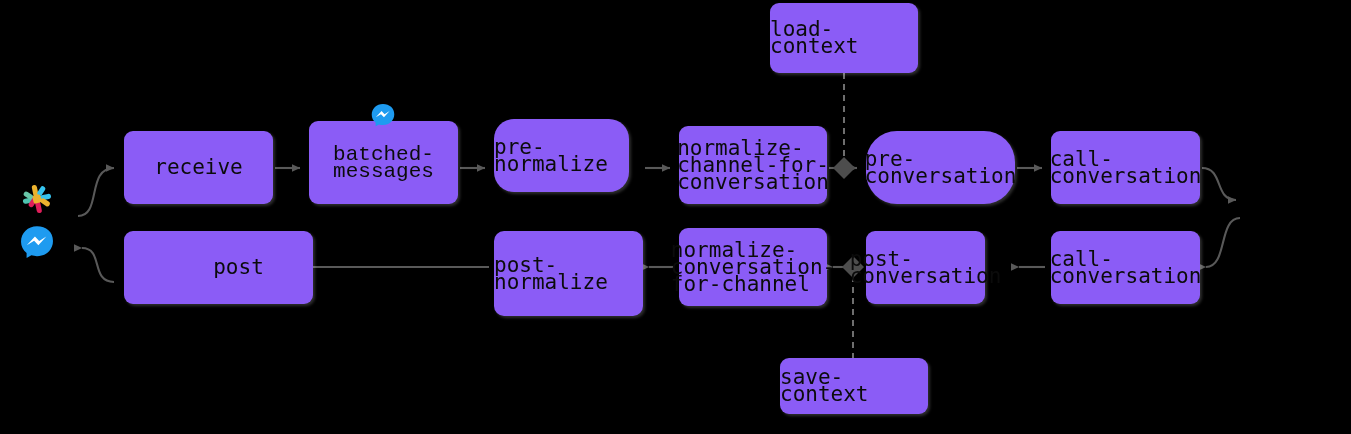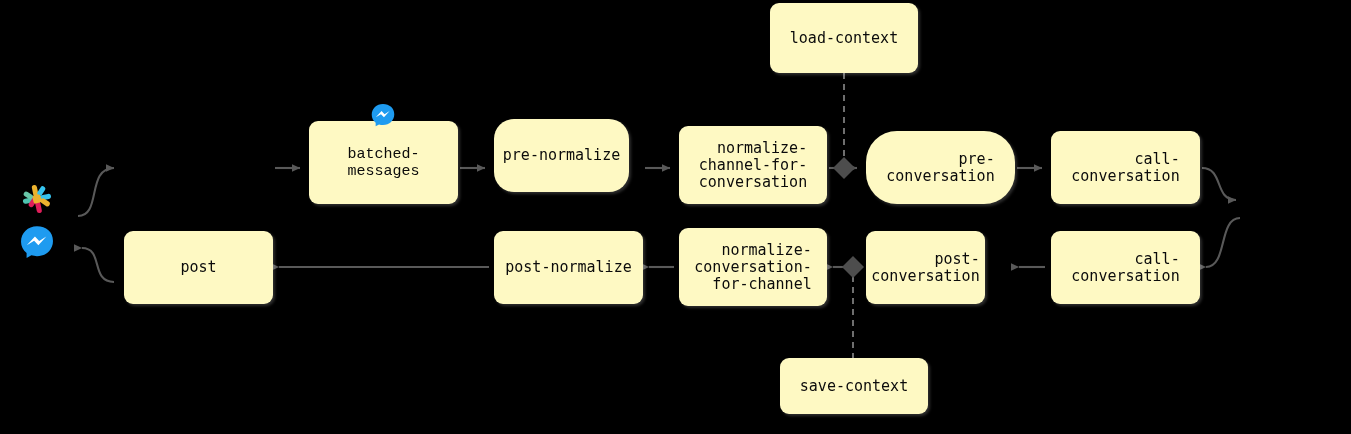--- a/index.html
+++ b/index.html
@@ -16,30 +16,30 @@
     font-family: "DejaVu Sans Mono", "Liberation Mono", monospace;
   }
   #wires {
     position: absolute;
     left: 0; top: 0;
     width: 1351px;
     height: 434px;
   }
   .node {
     position: absolute;
-    background: #fef9c3;
+    background: #8b5cf6;
     border-radius: 9px;
     box-shadow: 2px 2px 3px rgba(255,255,255,0.18);
     display: flex;
     align-items: center;
     justify-content: center;
-    text-align: right;
+    text-align: left;
     color: #0b0b0b;
     font-family: "DejaVu Sans Mono", "Liberation Mono", monospace;
-    font-size: 15px;
+    font-size: 21px;
     line-height: 17px;
     letter-spacing: 0px;
     white-space: pre-line;
     z-index: 3;
   }
   .icon-badge {
     position: absolute;
     z-index: 5;
   }
 </style>
@@ -112,33 +112,34 @@
     <svg viewBox="0 0 100 100" width="24" height="24" xmlns="http://www.w3.org/2000/svg">
       <path d="M50 4 C23 4 3 23.5 3 49 C3 62.6 9.2 74.3 19.4 82 L19.4 97 L33.4 89.3
                C38.6 90.8 44.2 91.6 50 91.6 C77 91.6 97 72.2 97 46.7 C97 21.2 77 4 50 4 Z" fill="#1e9bf0"></path>
       <path d="M20 59.5 L44 33.5 L56.5 47 L77.5 33.5 L54 59.5 L41.5 46.5 L20 59.5 Z" fill="#ffffff"></path>
     </svg>
   </div>
 
   <div class="node" style="left:770px; top:3px; width:148px; height:70px;">load-context</div>
   <div class="node" style="left:780px; top:358px; width:148px; height:56px;">save-context</div>
 
+  <div class="node" style="left:124px; top:131px; width:149px; height:73px;">receive</div>
   <div class="node" style="left:309px; top:121px; width:149px; height:83px;font-family:Liberation Mono, monospace;">batched-
 messages</div>
   <div class="node" style="left:494px; top:119px; width:135px; height:73px;border-radius:20px;">pre-normalize</div>
   <div class="node" style="left:679px; top:126px; width:148px; height:78px;">normalize-
 channel-for-
 conversation</div>
   <div class="node" style="left:866px; top:131px; width:149px; height:73px;border-radius:31px;">pre-
 conversation</div>
   <div class="node" style="left:1051px; top:131px; width:149px; height:73px;">call-
 conversation</div>
 
-  <div class="node" style="left:124px; top:231px; width:149px; height:73px;">post</div>
-  <div class="node" style="left:494px; top:231px; width:149px; height:73px;">post-normalize</div>
+  <div class="node" style="left:124px; top:231px; width:149px; height:73px;padding-left:40px;">post</div>
+  <div class="node" style="left:494px; top:231px; width:149px; height:85px;border-radius:10px;">post-normalize</div>
   <div class="node" style="left:679px; top:228px; width:148px; height:78px;">normalize-
 conversation-
 for-channel</div>
   <div class="node" style="left:866px; top:231px; width:119px; height:73px;">post-
 conversation</div>
   <div class="node" style="left:1051px; top:231px; width:149px; height:73px;">call-
 conversation</div>
 
 </div>
 

